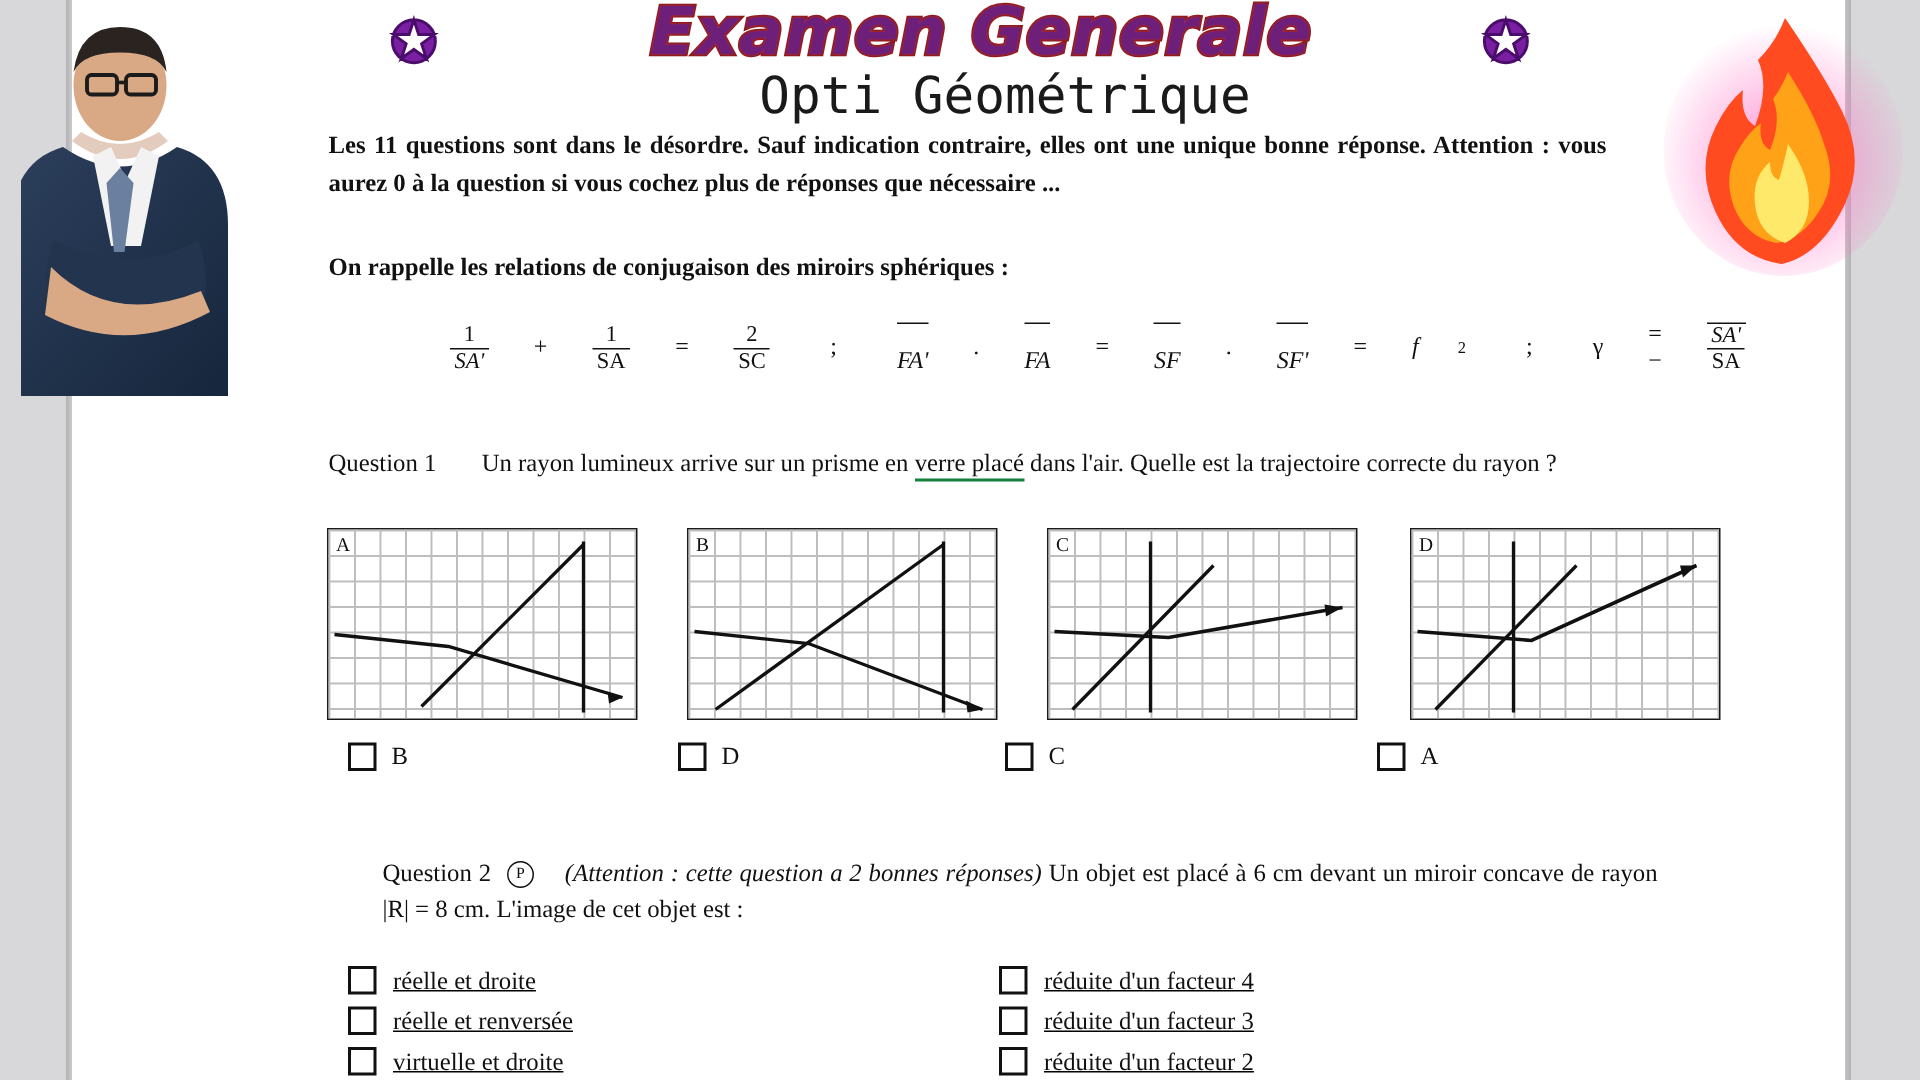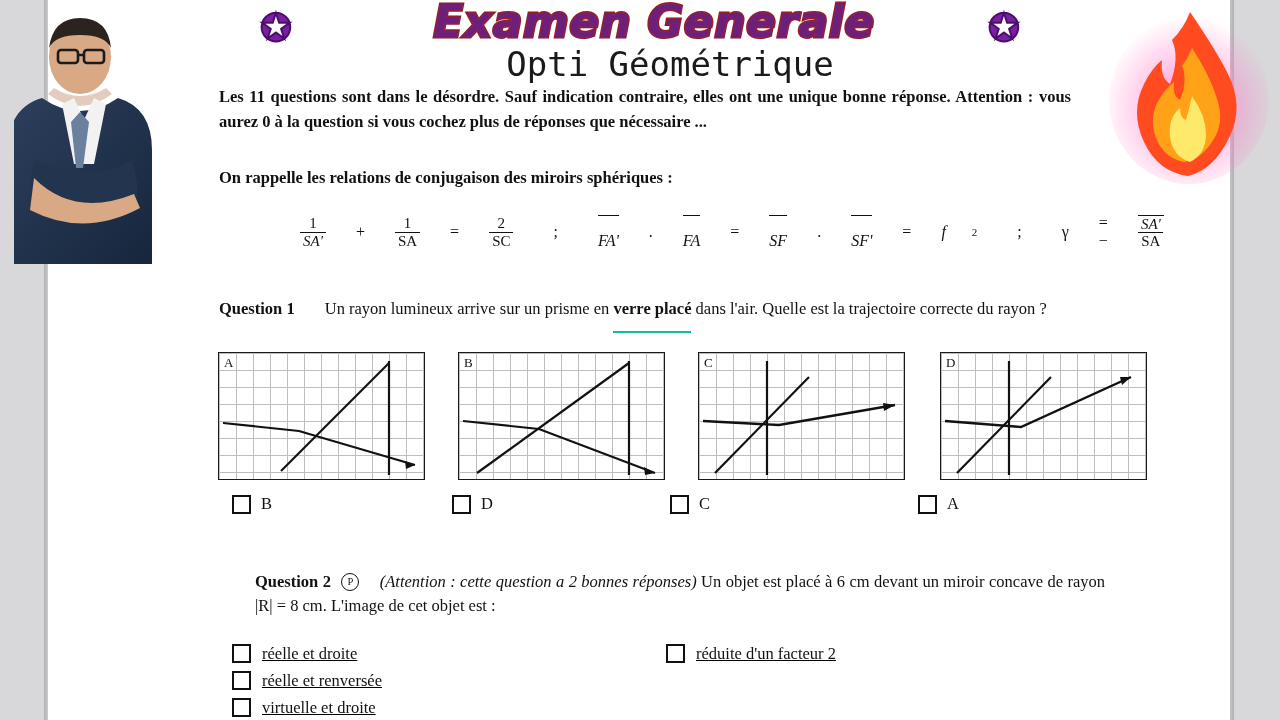--- a/index.html
+++ b/index.html
@@ -110,25 +110,24 @@
 
   
   .q1-head {
     left: 219px;
     top: 297px;
     width: 860px;
     font-size: 16.5px;
     line-height: 24px;
     text-align: justify;
   }
-  .qlabel { font-weight: bold; }
+  .qlabel { font-weight: normal; }
   .underline-green {
-    border-bottom: 2px solid #14b8a6;
-    padding-bottom: 13px;
-    font-weight: bold;
+    border-bottom: 2px solid #15803d;
+    padding-bottom: 1px;
   }
 
   
   .figrow {
     position: absolute;
     left: 218px;
     top: 352px;
     width: 906px;
     height: 128px;
   }
@@ -427,20 +426,28 @@
         <label class="row">
           <span class="cbox"></span>
           <span>réelle et renversée</span>
         </label>
         <label class="row">
           <span class="cbox"></span>
           <span>virtuelle et droite</span>
         </label>
       </div>
       <div class="q2col" style="left:434px;">
+        <label class="row">
+          <span class="cbox"></span>
+          <span>réduite d'un facteur 4</span>
+        </label>
+        <label class="row">
+          <span class="cbox"></span>
+          <span>réduite d'un facteur 3</span>
+        </label>
         <label class="row">
           <span class="cbox"></span>
           <span>réduite d'un facteur 2</span>
         </label>
       </div>
     </div>
   </div>
 
   <div class="presenter">
     <svg width="140" height="262" viewBox="0 0 140 262">

